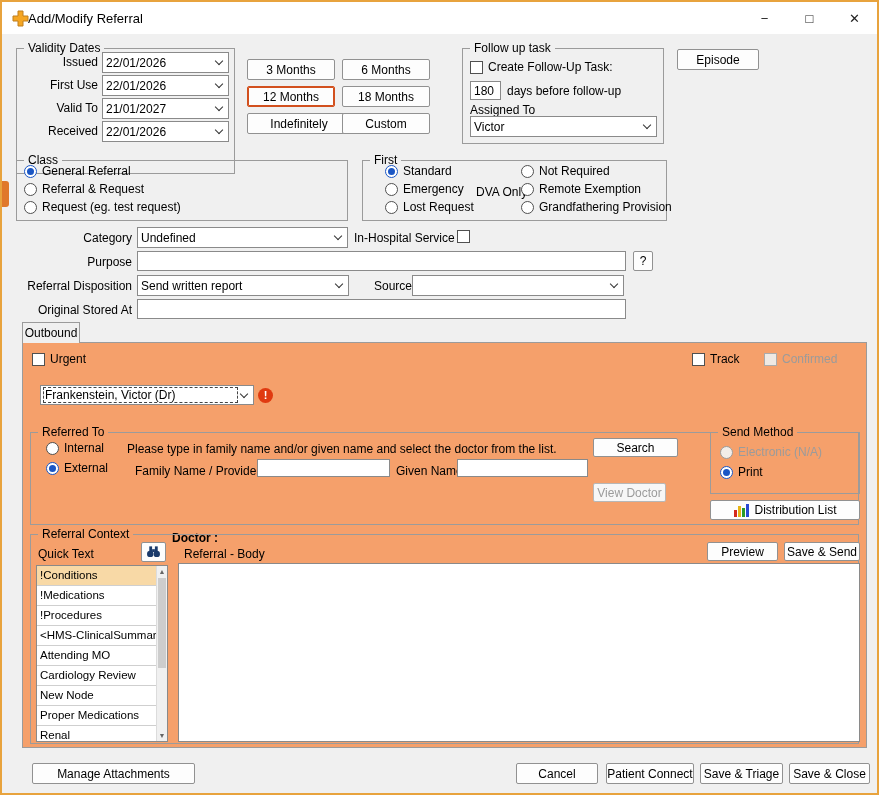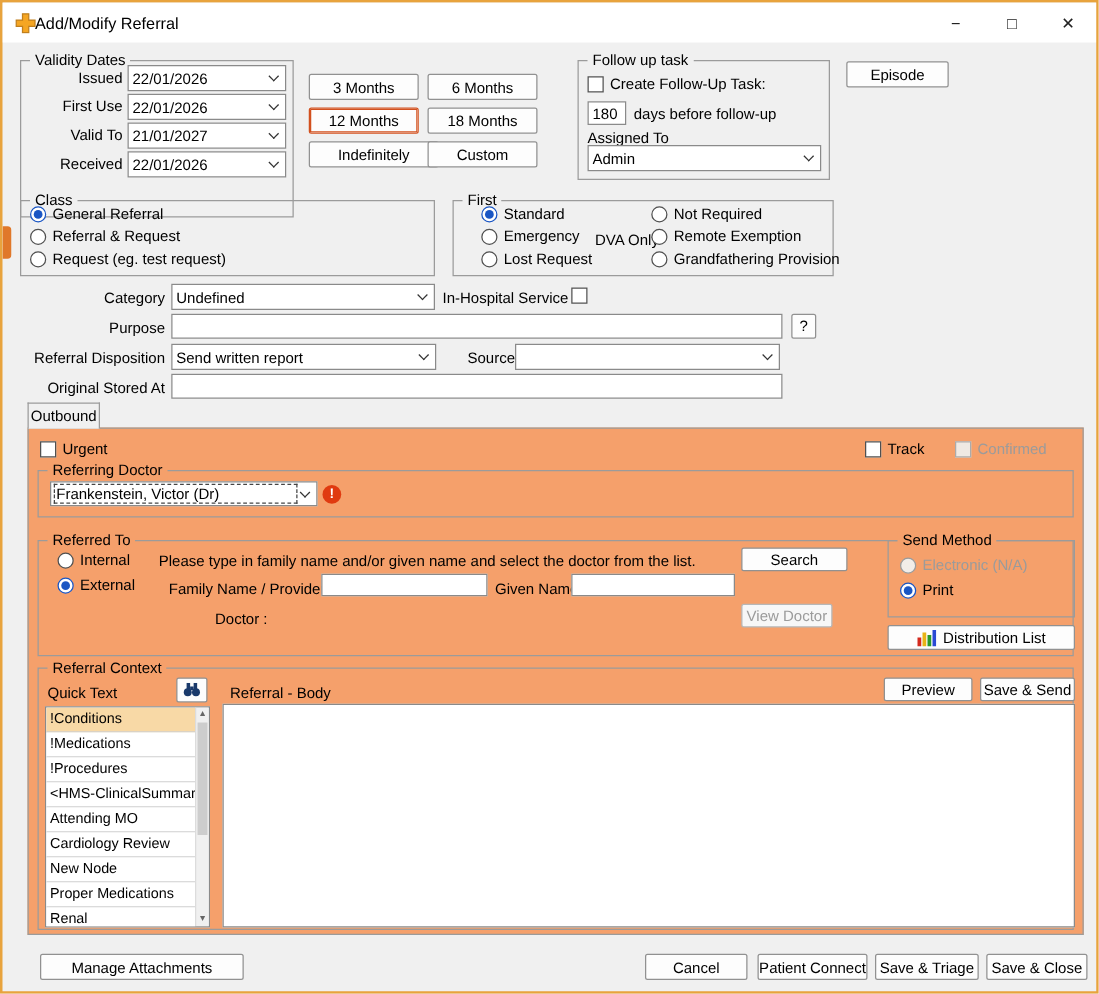--- a/index.html
+++ b/index.html
@@ -70,21 +70,21 @@
   .qscroll { position:absolute; right:0; top:0; bottom:0; width:11px; background:#f0f0f0;
              border-left:1px solid #dcdcdc; }
   .qthumb { position:absolute; left:1px; right:1px; top:12px; height:90px; background:#cdcdcd; }
   .qarrow { position:absolute; left:0; right:0; height:11px; color:#666; font-size:7px;
             text-align:center; line-height:11px; }
   .qarrow.down { bottom:0; }
 
   .bodyarea { position:absolute; left:176px; top:561px; width:682px; height:179px;
               background:#fff; border:1px solid #8a8a8a; }
 
-  .bold { font-weight:normal; }
+  .bold { font-weight:bold;margin-top:43px; }
   .nub { position:absolute; left:0; top:179px; width:7px; height:26px; background:#e0782a;
          border-radius:0 3px 3px 0; }
   .icon16 { width:16px; height:16px; display:block; }
 </style>
 </head>
 <body>
 
 <div class="window">
 
   <div class="titlebar">
@@ -138,21 +138,21 @@
   <div class="row" style="left:468px;top:58px">
     <span class="check"></span>
     <span>Create Follow-Up Task:</span>
   </div>
   <div class="input" style="left:468px;top:79px;width:31px;height:19px">
     <span>180</span>
   </div>
   <span class="lbl" style="left:505px;top:82px">days before follow-up</span>
   <span class="lbl" style="left:468px;top:101px">Assigned To</span>
   <div class="combo" style="left:468px;top:114px;width:187px">
-    <span class="val">Admin</span>
+    <span class="val">Victor</span>
     <span class="chev"></span>
   </div>
 
   <div class="btn" style="left:675px;top:47px;width:82px">Episode</div>
 
   <div class="group" style="left:14px;top:158px;width:332px;height:61px">
     <span class="legend">Class</span>
   </div>
   <div class="row" style="left:22px;top:162px">
     <span class="radio checked"></span>
@@ -237,23 +237,20 @@
   </div>
   <div class="row" style="left:690px;top:350px">
     <span class="check"></span>
     <span>Track</span>
   </div>
   <div class="row" style="left:762px;top:350px">
     <span class="check disabled"></span>
     <span class="dis-text">Confirmed</span>
   </div>
 
-  <div class="group" style="left:28px;top:374px;width:829px;height:38px">
-    <span class="legend panel-legend">Referring Doctor</span>
-  </div>
   <div class="combo" style="left:38px;top:383px;width:214px;height:20px">
     <span class="val focus-sel">Frankenstein, Victor (Dr)</span>
     <span class="chev"></span>
   </div>
   <span class="warn" style="left:256px;top:386px"></span>
 
   <div class="group" style="left:28px;top:430px;width:829px;height:93px">
     <span class="legend panel-legend">Referred To</span>
   </div>
   <div class="row" style="left:44px;top:439px">

